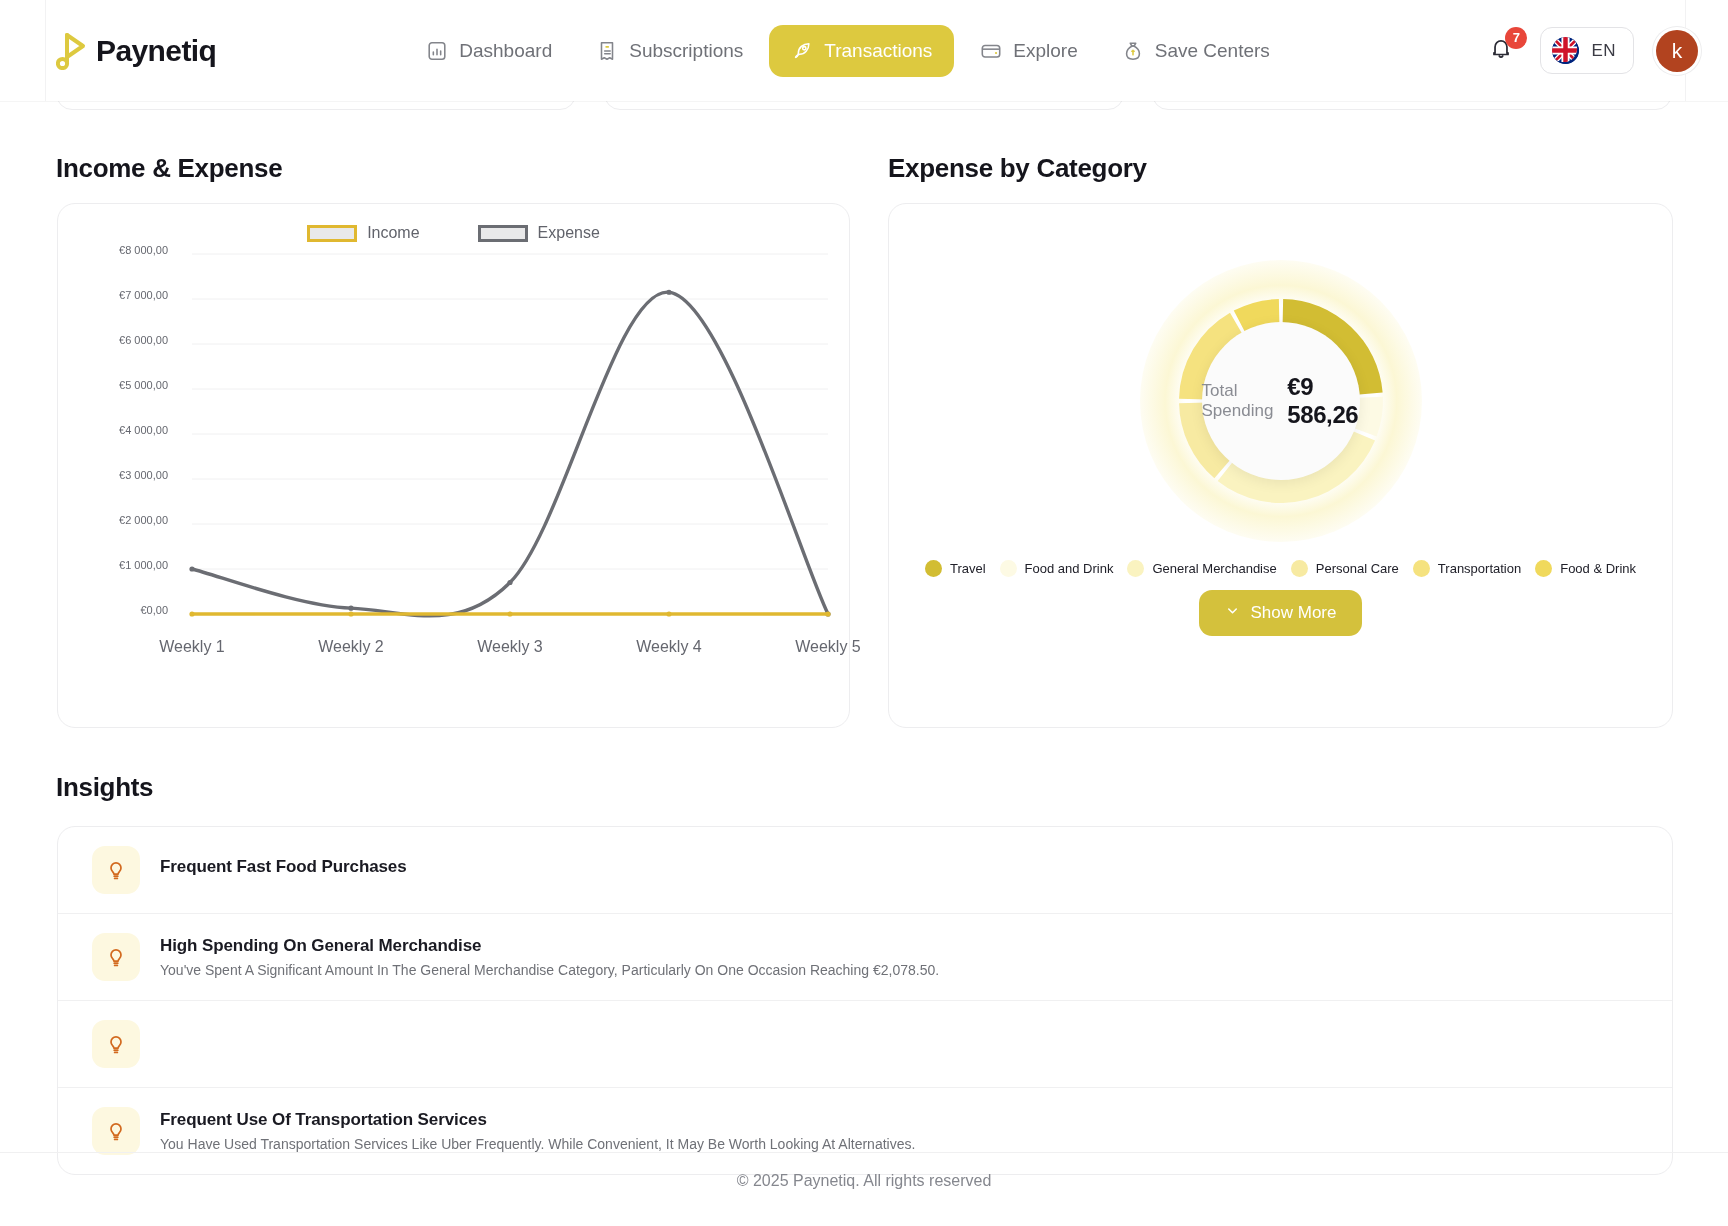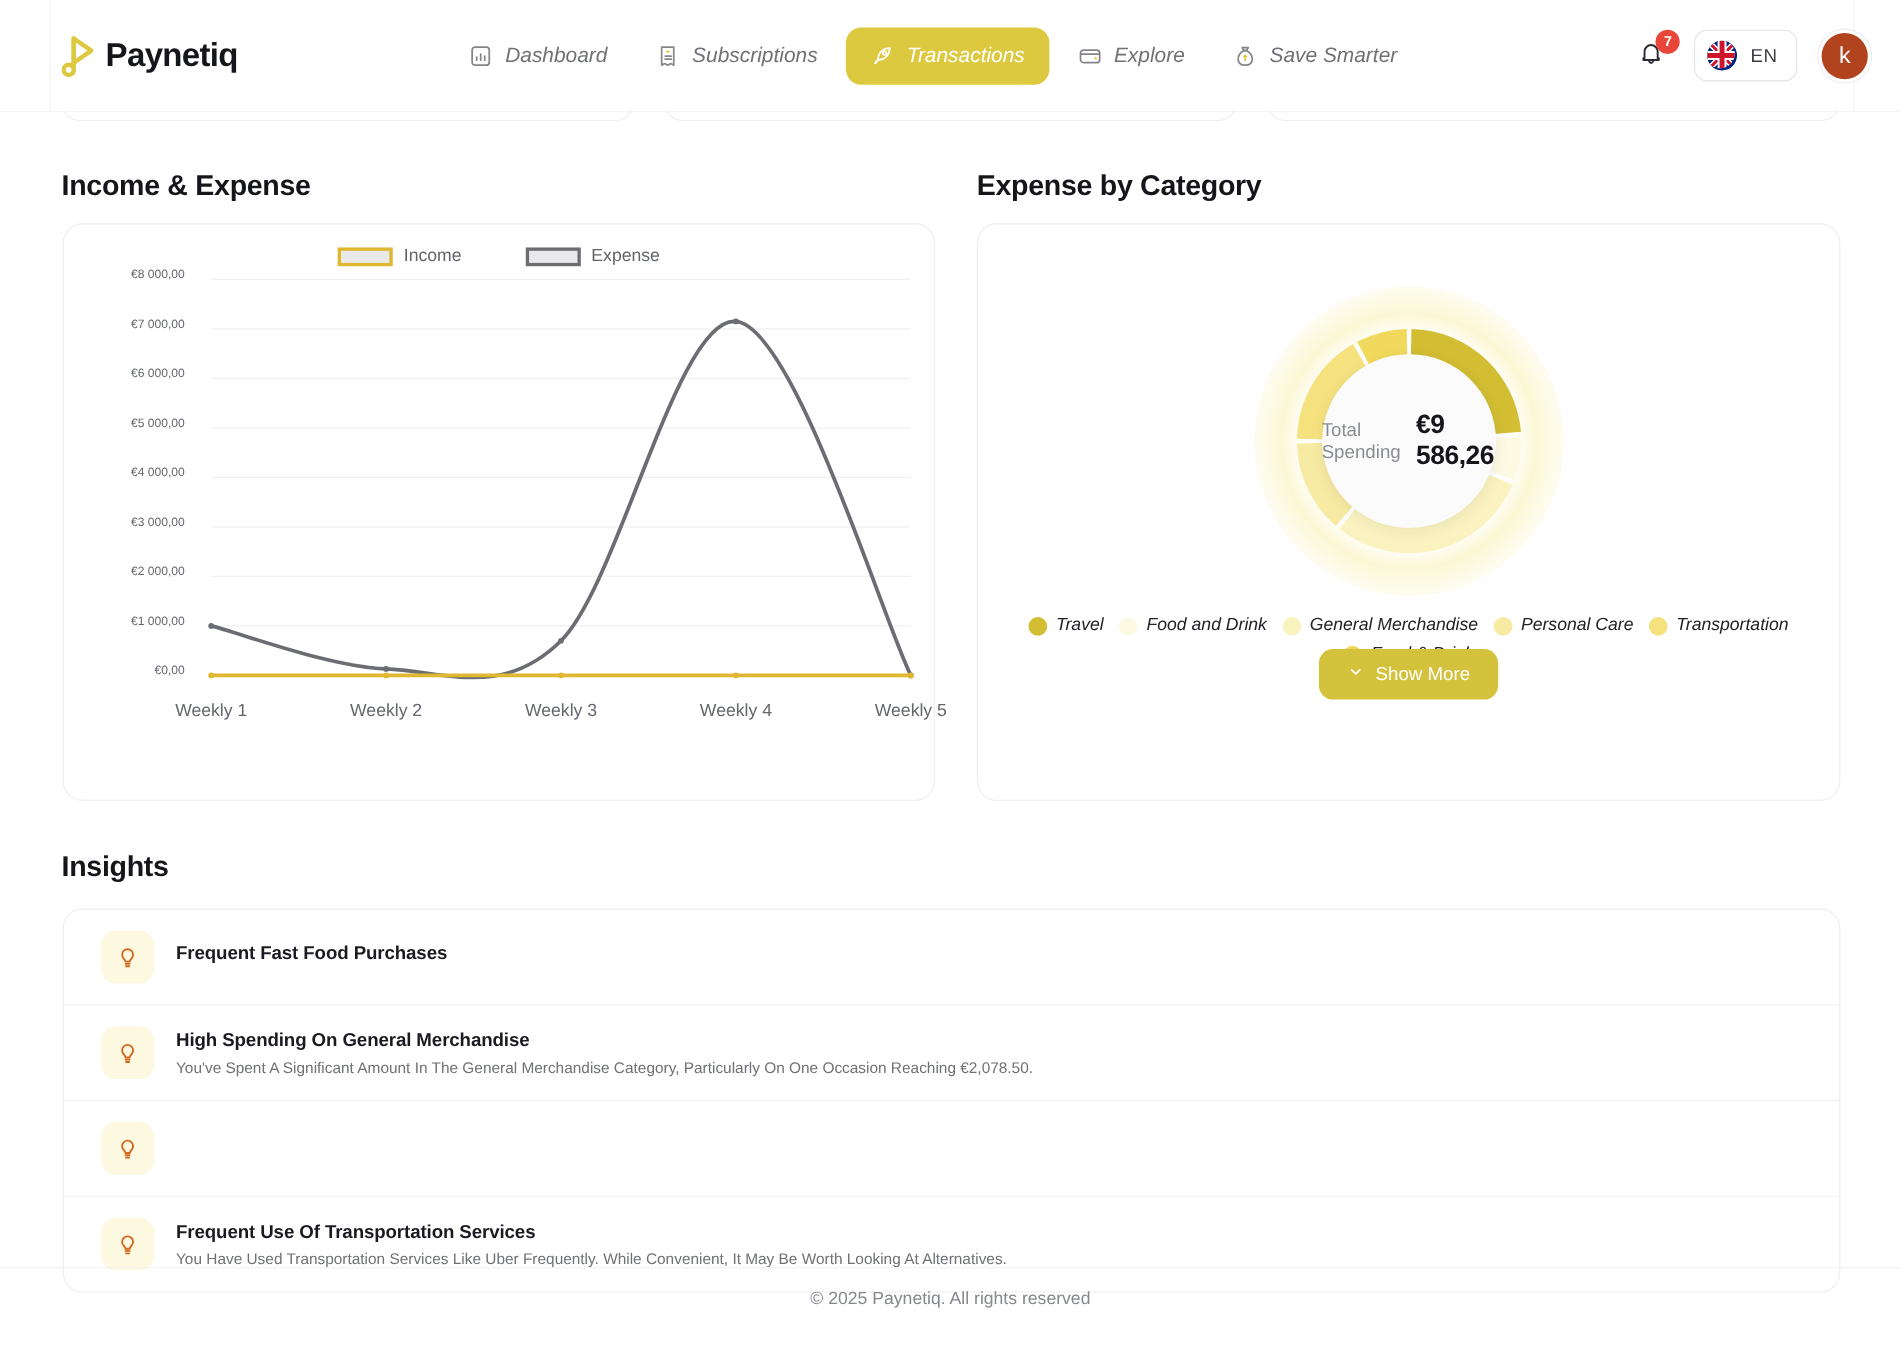--- a/index.html
+++ b/index.html
@@ -17,21 +17,21 @@
     position: absolute; top: 0; left: 0; width: 1728px; height: 101px;
     background: #ffffff;
     display: flex; align-items: center;
     box-shadow: 0 1px 0 rgba(0,0,0,0.04);
     z-index: 30;
   }
   .brand { display: flex; align-items: center; margin-left: 56px; gap: 10px; }
   .brand-mark { width: 30px; height: 38px; position: relative; }
   .brand-name { font-size: 30px; font-weight: 700; letter-spacing: -0.6px; color: #15151c; }
 
-  .nav { display: flex; align-items: center; gap: 8px; margin-left: 192px; font-style: italic; }
+  .nav { display: flex; align-items: center; gap: 8px; margin-left: 192px; }
   .nav-item {
     display: flex; align-items: center; gap: 11px;
     padding: 14px 18px; border-radius: 14px;
     font-size: 19px; color: #6f7177; cursor: pointer;
     white-space: nowrap;
   }
   .nav-item.active { background: #ddc93f; color: #ffffff; font-weight: 500; padding: 15px 22px; }
   .nav-ico { width: 22px; height: 22px; display: block; }
 
   .header-right {
@@ -112,21 +112,21 @@
   .ts-label { font-size: 17px; color: #8a8c93; }
   .ts-value { font-size: 24px; font-weight: 700; color: #15151c; letter-spacing: -0.4px; }
 
   .cat-legend {
     position: absolute; left: 0; top: 356px; width: 100%;
     display: flex; flex-wrap: wrap; justify-content: center; align-items: center;
     gap: 8px 14px; padding: 0 10px;
   }
   .cat { display: flex; align-items: center; gap: 8px; cursor: pointer; }
   .cat-dot { width: 17px; height: 17px; border-radius: 50%; flex: none; }
-  .cat-name { font-size: 16px; color: #21212a; white-space: nowrap; font-style: italic; }
+  .cat-name { font-size: 13px; color: #21212a; white-space: nowrap; }
 
   .show-more {
     position: absolute; left: 50%; top: 386px; transform: translateX(-50%);
     display: flex; align-items: center; gap: 11px;
     background: #d4c13c; color: #fff; border: none; border-radius: 13px;
     padding: 13px 26px; font-size: 17px; font-family: inherit; cursor: pointer;
   }
 
   
   .insights {
@@ -222,21 +222,21 @@
 
       <div class="nav-item">
         <span class="nav-ico">
           <svg width="22" height="22" viewBox="0 0 24 24" fill="none" stroke="#83858b" stroke-width="1.7">
             <path d="M9 3.5h6l-1.6 3h-2.8z" stroke-linejoin="round"></path>
             <path d="M11 6.5c-4 2-6 5-6 8.6C5 18.6 7.6 21 12 21s7-2.4 7-5.9c0-3.6-2-6.6-6-8.6z" stroke-linejoin="round"></path>
             <path d="M12 11.2v5" stroke="#ddc93f" stroke-linecap="round"></path>
             <path d="M13.3 12.3h-2.6" stroke="#ddc93f" stroke-linecap="round"></path>
           </svg>
         </span>
-        <span>Save Smarter</span>
+        <span>Save Centers</span>
       </div>
     </nav>
 
     <div class="header-right">
       <div class="bell-wrap">
         <span>
           <svg width="26" height="28" viewBox="0 0 24 24" fill="none" stroke="#2b2b35" stroke-width="1.6">
             <path d="M6.5 16.5V11a5.5 5.5 0 1 1 11 0v5.5h1v1.5h-13v-1.5z" stroke-linejoin="round"></path>
             <path d="M10.4 19.4c.4.7 1 1.1 1.6 1.1s1.2-.4 1.6-1.1" stroke-linecap="round"></path>
           </svg>

